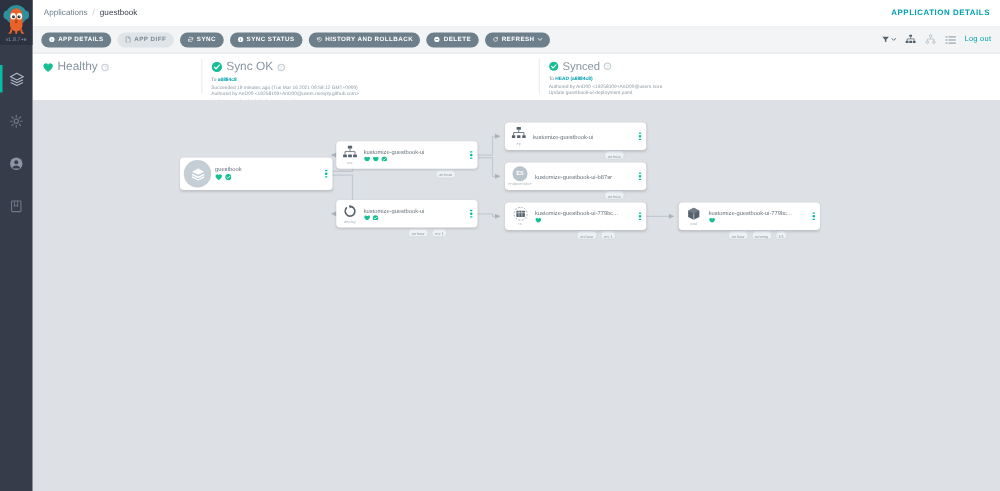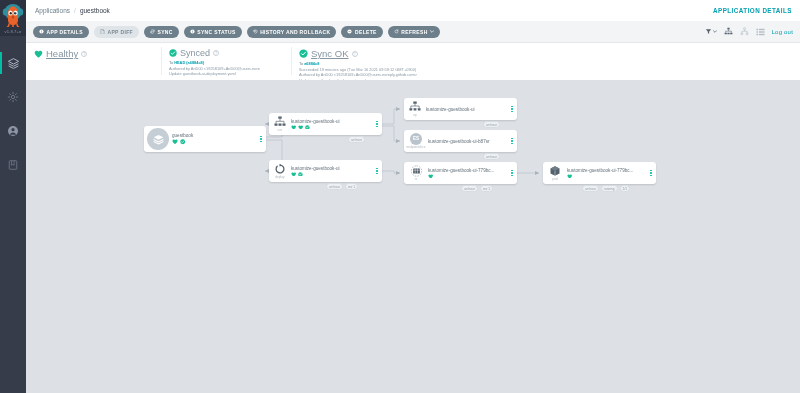--- a/index.html
+++ b/index.html
@@ -82,21 +82,21 @@
   .scol { padding: 5px 8px 0 8px; position: relative; }
   .scol.c1 { width: 135px; }
   .scol.c2 { width: 130px; }
   .scol.c3 { width: 270px; }
   .scol.c2::before, .scol.c3::before {
     content: ""; position: absolute; left: 0; top: 4px;
     width: 1px; height: 28px; background: #eceff1;
   }
   .shead { display: flex; align-items: center; gap: 3px; }
   .shead .txt { font-size: 9px; color: #8595a1; font-weight: normal; }
-  .shead .txt.big { font-size: 9.5px; text-decoration: underline; }
+  .shead .txt.big { font-size: 9.5px; }
   .qmark {
     width: 6px; height: 6px; border-radius: 50%;
     border: .8px solid #c9d2d8; color: #c9d2d8;
     font-size: 4.5px; line-height: 5px; text-align: center;
   }
   .sub { margin-top: 2px; line-height: 5.6px; }
   .sub div { font-size: 3.9px; color: #8a99a4; white-space: nowrap; }
   .sub .rev { color: #6d7f8b; }
   .sub .rev b { color: #00a0b0; }
 
@@ -324,55 +324,55 @@
     <div class="scol c1">
       <div class="shead">
         <svg width="9" height="8" viewBox="0 0 24 22">
           <path d="M12 21S1.5 13.6 1.5 7.4A5.6 5.6 0 0 1 12 4.8 5.6 5.6 0 0 1 22.5 7.4C22.5 13.6 12 21 12 21z" fill="#18be94"></path>
         </svg>
         <span class="txt big">Healthy</span>
         <span class="qmark">?</span>
       </div>
     </div>
 
+    <div class="scol c3">
+      <div class="shead">
+        <svg width="9" height="9" viewBox="0 0 24 24">
+          <circle cx="12" cy="12" r="11" fill="#18be94"></circle>
+          <path d="M6.6 12.4l3.6 3.6 7.2-7.6" fill="none" stroke="#fff" stroke-width="2.6" stroke-linecap="round" stroke-linejoin="round"></path>
+        </svg>
+        <span class="txt big">Sync OK</span>
+        <span class="qmark">?</span>
+      </div>
+      <div class="sub">
+        <div class="rev">
+          <span>To</span>
+          <b>a6884c8</b>
+        </div>
+        <div>Succeeded 19 minutes ago (Tue Mar 16 2021 09:59:12 GMT+0900)</div>
+        <div>Authored by AnD00 &lt;19258109+AnD00@users.noreply.github.com&gt;</div>
+        <div>Update guestbook-ui-deployment.yaml</div>
+      </div>
+    </div>
+
     <div class="scol c2">
       <div class="shead">
         <svg width="8" height="8" viewBox="0 0 24 24">
           <circle cx="12" cy="12" r="11" fill="#18be94"></circle>
           <path d="M6.6 12.4l3.6 3.6 7.2-7.6" fill="none" stroke="#fff" stroke-width="2.6" stroke-linecap="round" stroke-linejoin="round"></path>
         </svg>
         <span class="txt">Synced</span>
         <span class="qmark">?</span>
       </div>
       <div class="sub">
         <div class="rev">
           <span>To</span>
           <b>HEAD (a6884c8)</b>
         </div>
         <div>Authored by AnD00 &lt;19258109+AnD00@users.nore</div>
-        <div>Update guestbook-ui-deployment.yaml</div>
-      </div>
-    </div>
-
-    <div class="scol c3">
-      <div class="shead">
-        <svg width="9" height="9" viewBox="0 0 24 24">
-          <circle cx="12" cy="12" r="11" fill="#18be94"></circle>
-          <path d="M6.6 12.4l3.6 3.6 7.2-7.6" fill="none" stroke="#fff" stroke-width="2.6" stroke-linecap="round" stroke-linejoin="round"></path>
-        </svg>
-        <span class="txt big">Sync OK</span>
-        <span class="qmark">?</span>
-      </div>
-      <div class="sub">
-        <div class="rev">
-          <span>To</span>
-          <b>a6884c8</b>
-        </div>
-        <div>Succeeded 19 minutes ago (Tue Mar 16 2021 09:59:12 GMT+0900)</div>
-        <div>Authored by AnD00 &lt;19258109+AnD00@users.noreply.github.com&gt;</div>
         <div>Update guestbook-ui-deployment.yaml</div>
       </div>
     </div>
   </div>
 
   <div class="canvas">
     <div class="graph">
 
       <svg class="wires" viewBox="0 0 774 313">
         <defs>

